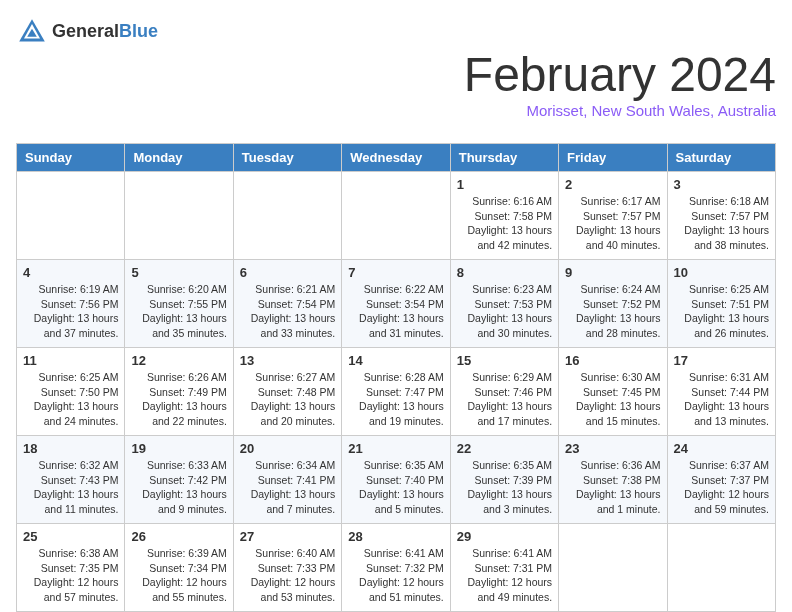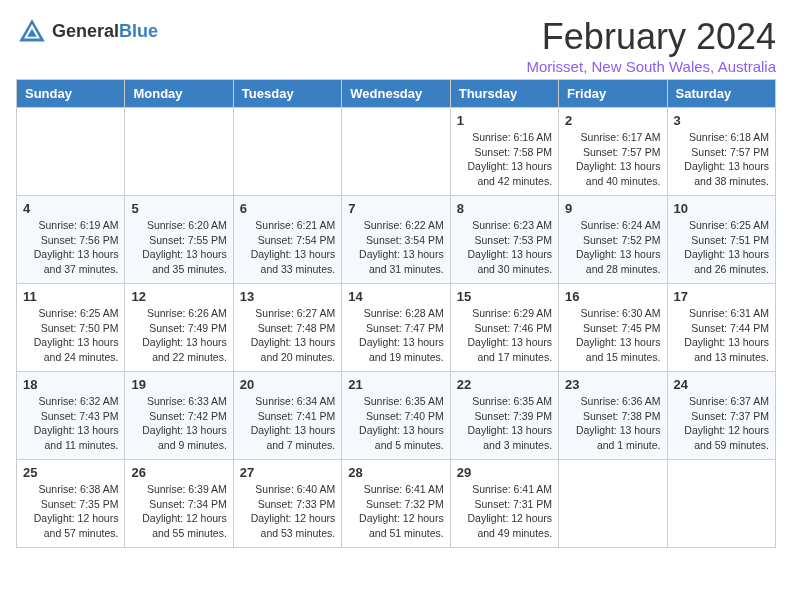--- a/index.html
+++ b/index.html
@@ -37,32 +37,33 @@
       color: #3a7fc1;
     }
     .logo-icon {
       width: 32px;
       height: 32px;
     }
     .title-block {
       text-align: right;
     }
     .calendar-title {
-      font-size: 36px;
+      font-size: 48px;
       font-weight: normal;
       color: #333;
+      margin-top: 31px;
     }
     .calendar-subtitle {
       font-size: 15px;
       color: #8b5cf6;
     }
     .calendar {
       width: 100%;
       border-collapse: collapse;
-      margin-top: 4px;
+      margin-top: 24px;
     }
     .calendar th {
       background-color: #3a7fc1;
       color: #fff;
       text-align: left;
       padding: 6px 8px;
       font-size: 13px;
       font-weight: bold;
       border: 1px solid #ccc;
     }

